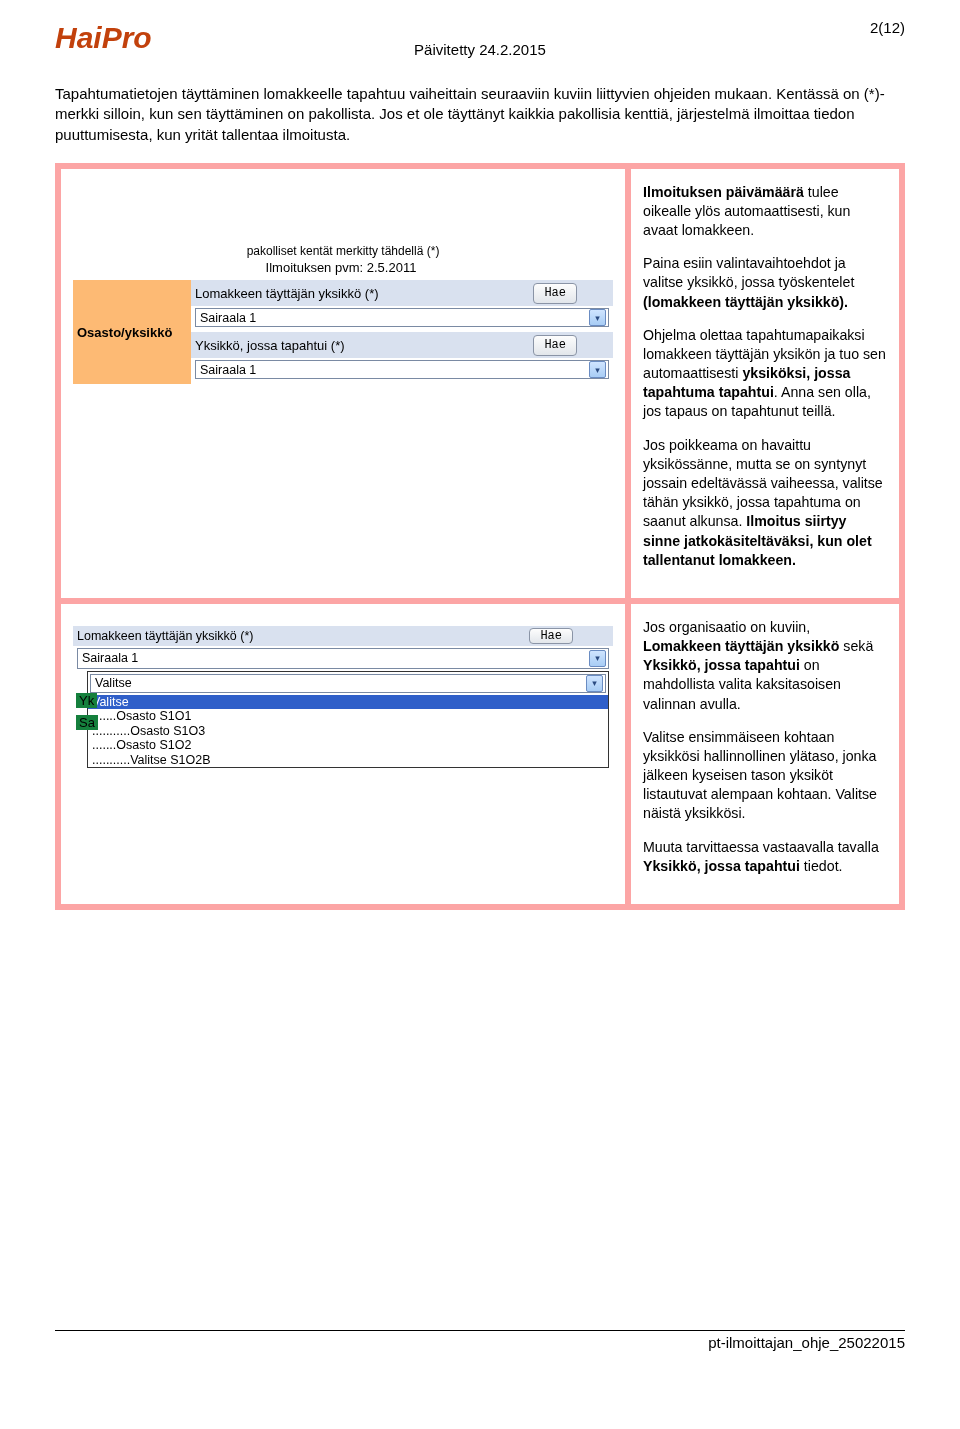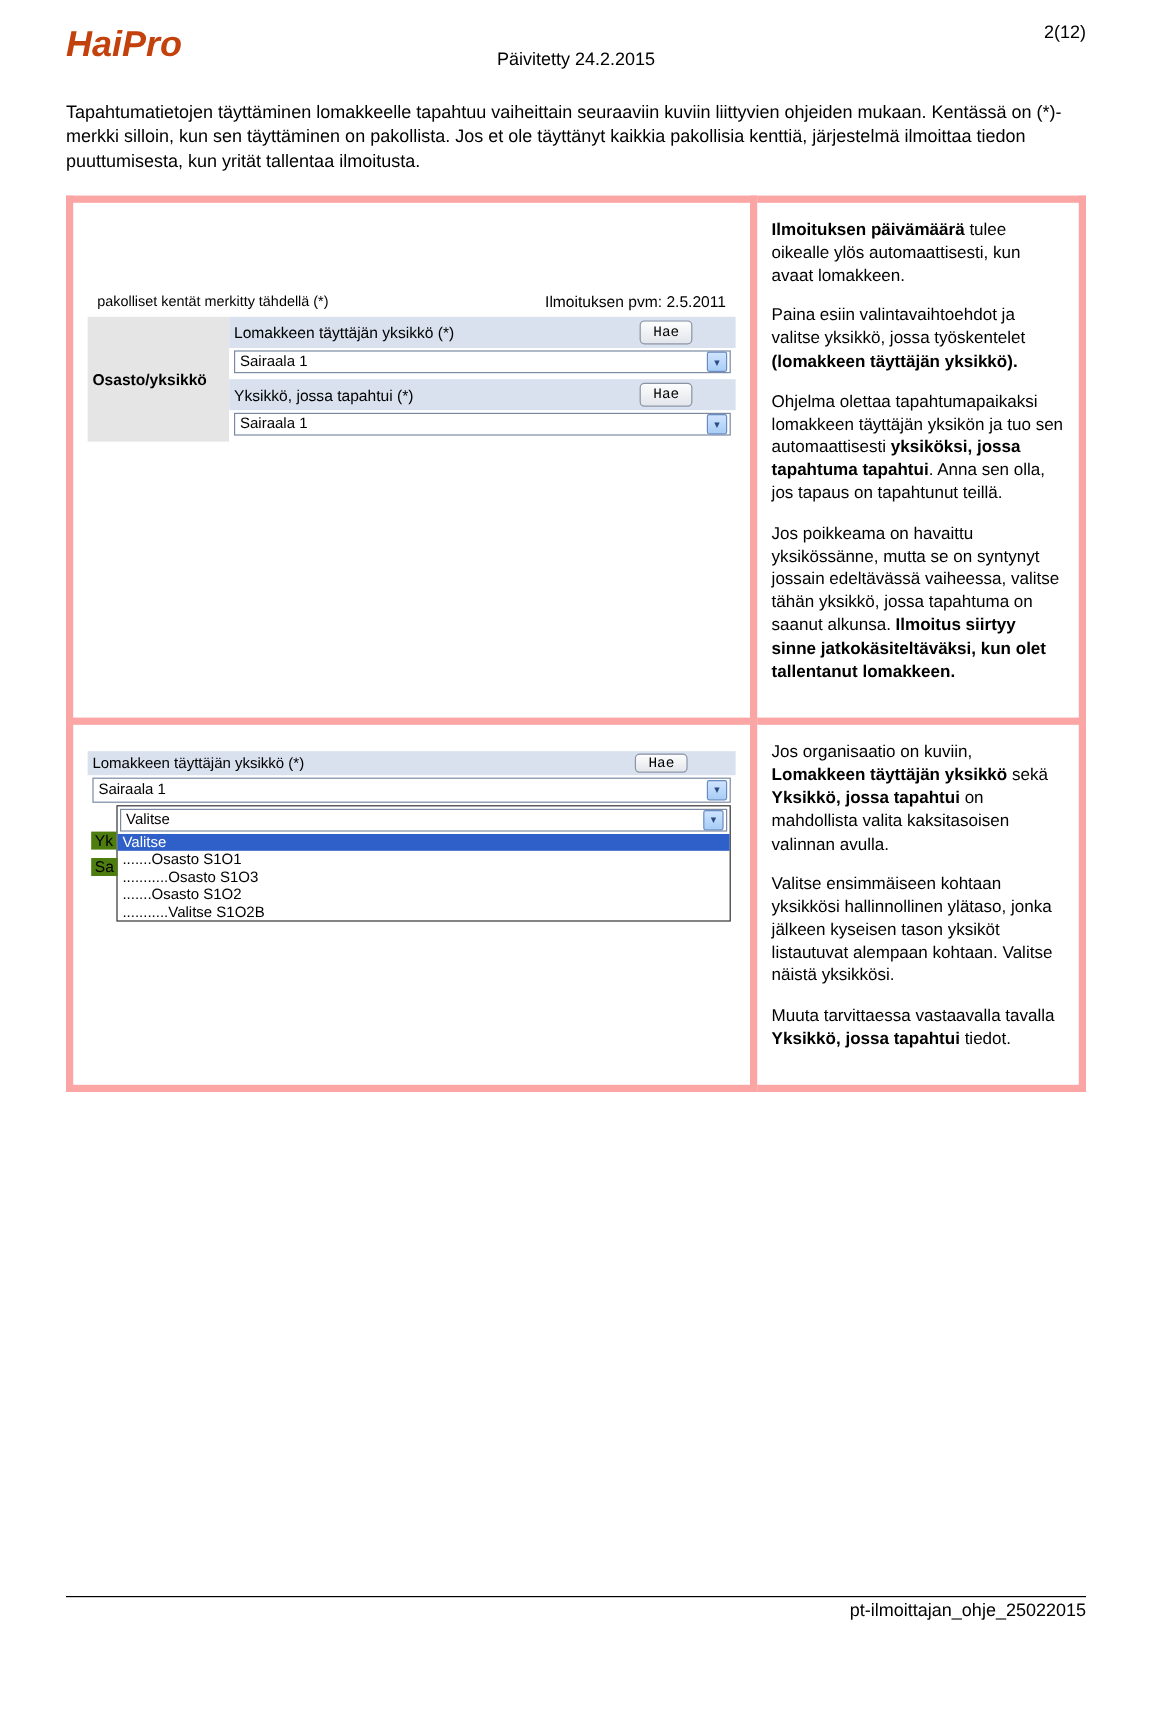--- a/index.html
+++ b/index.html
@@ -105,21 +105,21 @@
     border:1px solid #6a8cc2;
     border-radius:2px;
     display:flex;align-items:center;justify-content:center;
     font-size:9px;color:#2a4a80;
   }
   .form1-grid{
     display:grid;
     grid-template-columns:118px 1fr;
   }
   .form1-grid .cell{min-height:22px;}
-  .form1-grid .side{background:#e5e5e5;font-weight:bold;font-size:13px;padding:2px 4px;display:flex;align-items:center;}
+  .form1-grid .side{background:#fdba74;font-weight:bold;font-size:13px;padding:2px 4px;display:flex;align-items:center;}
   .row-label{background:#d9e1ef;padding:2px 4px;font-size:13px;display:flex;align-items:center;}
   .row-label .btnwrap{margin-left:auto;padding-right:32px;}
   .row-dd{padding:2px 4px 2px 4px;background:#fff;}
 
   
   .form2{
     width:100%;
     font-size:12.5px;
     line-height:1.0;
     margin-top:8px;
@@ -155,21 +155,21 @@
     padding:1px 4px;
     white-space:pre;
   }
   .f2-opt.sel{
     background:#2f5fc9;
     color:#fff;
   }
   .f2-sidelabel{
     position:absolute;
     left:3px;
-    background:#4d7c0f;
+    background:#15803d;
     font-size:13px;
     padding:1px 3px;
   }
   .form2wrap{position:relative;}
 
   .footer-line{
     border-top:1px solid #000;
     width:100%;
     margin-top:420px;
   }
@@ -190,21 +190,21 @@
   </div>
 
   <div class="intro">Tapahtumatietojen täyttäminen lomakkeelle tapahtuu vaiheittain seuraaviin kuviin liittyvien ohjeiden mukaan. Kentässä on (*)-merkki silloin, kun sen täyttäminen on pakollista. Jos et ole täyttänyt kaikkia pakollisia kenttiä, järjestelmä ilmoittaa tiedon puuttumisesta, kun yrität tallentaa ilmoitusta.</div>
 
   <table class="outer-table">
 
     <tbody>
         <tr>
       <td class="col-left">
         <div class="form1">
-          <div class="f1-top" style="padding:0 8px 4px 4px;">
+          <div class="f1-top" style="padding:0 8px 4px 4px;flex-direction:column;">
             <span class="f1-topnote">pakolliset kentät merkitty tähdellä (*)</span>
             <span>Ilmoituksen pvm: 2.5.2011</span>
           </div>
           <div class="form1-grid">
             <div class="cell side" style="grid-row:span 4;">Osasto/yksikkö</div>
 
             <div class="cell row-label">
               <span>Lomakkeen täyttäjän yksikkö (*)</span>
               <span class="btnwrap"><span class="hae-btn">Hae</span></span>
             </div>
@@ -244,21 +244,21 @@
               <span>Lomakkeen täyttäjän yksikkö (*)</span>
               <span class="btnwrap"><span class="hae-btn">Hae</span></span>
             </div>
             <div class="f2-dd">
               <span>Sairaala 1</span>
               <span class="dd-arrow">▾</span>
             </div>
             <div style="position:relative;">
               <span class="f2-sidelabel" style="top:22px;">Yk</span>
               <span class="f2-sidelabel" style="top:44px;">Sa</span>
-              <div class="f2-list" style="margin-left:24px;">
+              <div class="f2-list" style="margin-left:14px;">
                 <div class="txtbox">
                   <span>Valitse</span>
                   <span class="dd-arrow">▾</span>
                 </div>
                 <div class="f2-opt sel">Valitse</div>
                 <div class="f2-opt">.......Osasto S1O1</div>
                 <div class="f2-opt">...........Osasto S1O3</div>
                 <div class="f2-opt">.......Osasto S1O2</div>
                 <div class="f2-opt">...........Valitse S1O2B</div>
               </div>

